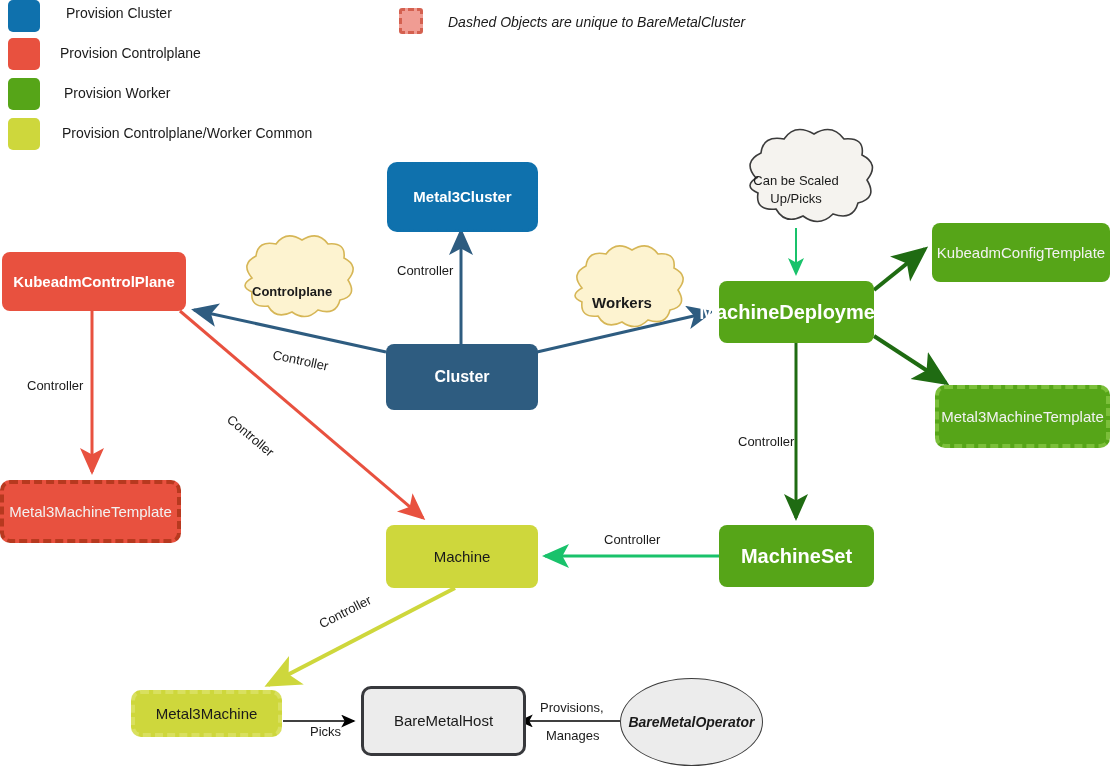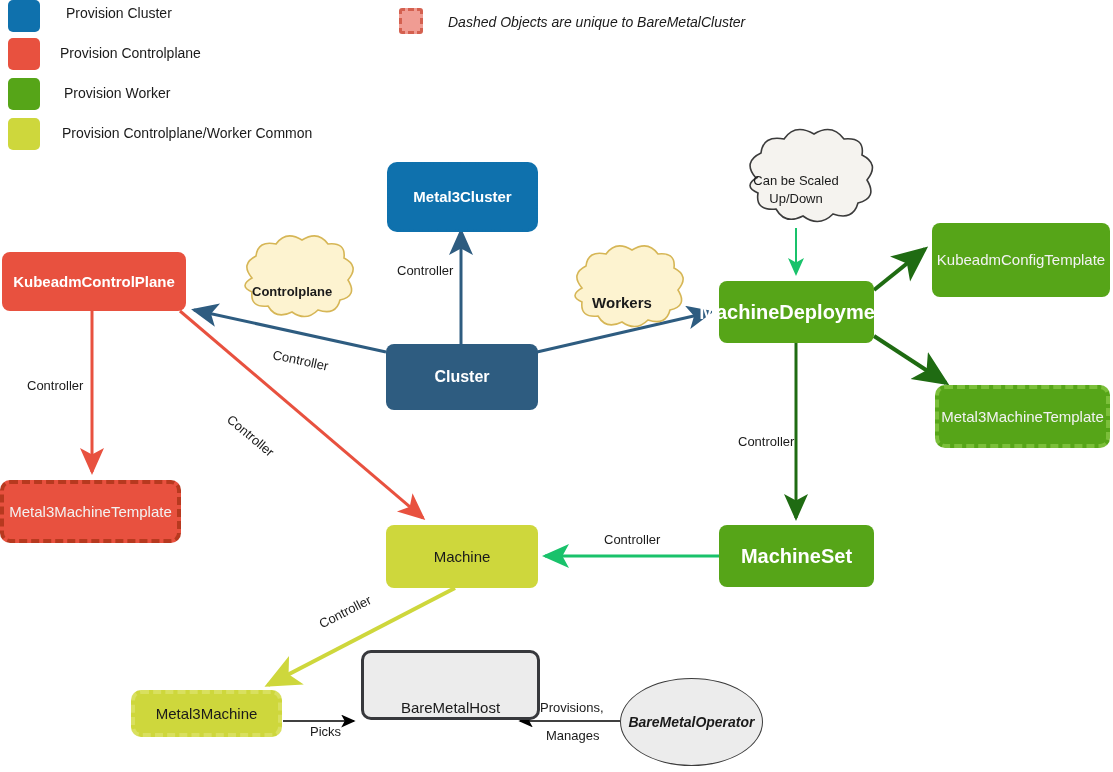--- a/index.html
+++ b/index.html
@@ -105,21 +105,21 @@
 
     <path d="M756,178 q-14,-16 5,-25 q2,-18 23,-14 q11,-16 30,-5 q18,-11 30,5 q21,-2 18,16
              q18,9 5,25 q11,18 -9,23 q-5,18 -25,11 q-14,14 -30,2 q-18,9 -27,-7
              q-21,2 -18,-16 q-16,-7 0,-16 z" fill="#f5f3ef" stroke="#3b3b3b" stroke-width="1.6"></path>
   </svg>
 
   <div class="edge-label" style="left:252px;top:284px;width:80px;text-align:center;font-weight:bold;font-size:13px;">Controlplane</div>
   <div class="edge-label" style="left:582px;top:294px;width:80px;text-align:center;font-weight:bold;font-size:15px;">Workers</div>
   <div class="edge-label" style="left:746px;top:172px;width:100px;text-align:center;font-size:13px;line-height:1.35;">
     <span>Can be Scaled</span><br>
-    <span>Up/Down</span>
+    <span>Up/Picks</span>
   </div>
 
   <div class="node n-blue dashed" style="left:387px;top:162px;width:151px;height:70px;">
     <span>Metal3Cluster</span>
   </div>
 
   <div class="node n-red" style="left:2px;top:252px;width:184px;height:59px;">
     <span>KubeadmControlPlane</span>
   </div>
 
@@ -128,41 +128,41 @@
   </div>
 
   <div class="node n-red-dashed" style="left:0px;top:480px;width:181px;height:63px;">
     <span>Metal3MachineTemplate</span>
   </div>
 
   <div class="node n-green" style="left:719px;top:281px;width:155px;height:62px;">
     <span>MachineDeployment</span>
   </div>
 
-  <div class="node n-green-plain" style="left:932px;top:223px;width:178px;height:74px;">
+  <div class="node n-green-plain" style="left:932px;top:223px;width:178px;height:59px;">
     <span>KubeadmConfigTemplate</span>
   </div>
 
   <div class="node n-green-dashed" style="left:935px;top:385px;width:175px;height:63px;">
     <span>Metal3MachineTemplate</span>
   </div>
 
   <div class="node n-green" style="left:719px;top:525px;width:155px;height:62px;">
     <span>MachineSet</span>
   </div>
 
   <div class="node n-olive" style="left:386px;top:525px;width:152px;height:63px;">
     <span>Machine</span>
   </div>
 
   <div class="node n-olive-dashed" style="left:131px;top:690px;width:151px;height:47px;">
     <span>Metal3Machine</span>
   </div>
 
-  <div class="node n-gray" style="left:361px;top:650px;width:179px;height:70px;align-items:flex-end;">
+  <div class="node n-gray" style="left:361px;top:686px;width:165px;height:70px;">
     <span>BareMetalHost</span>
   </div>
 
   <div class="node n-ellipse" style="left:620px;top:678px;width:143px;height:88px;">
     <span>BareMetalOperator</span>
   </div>
 
   <div class="edge-label" style="left:397px;top:263px;">Controller</div>
 
   <div class="edge-label" style="left:273px;top:347px;transform:rotate(12deg);transform-origin:left center;">Controller</div>

